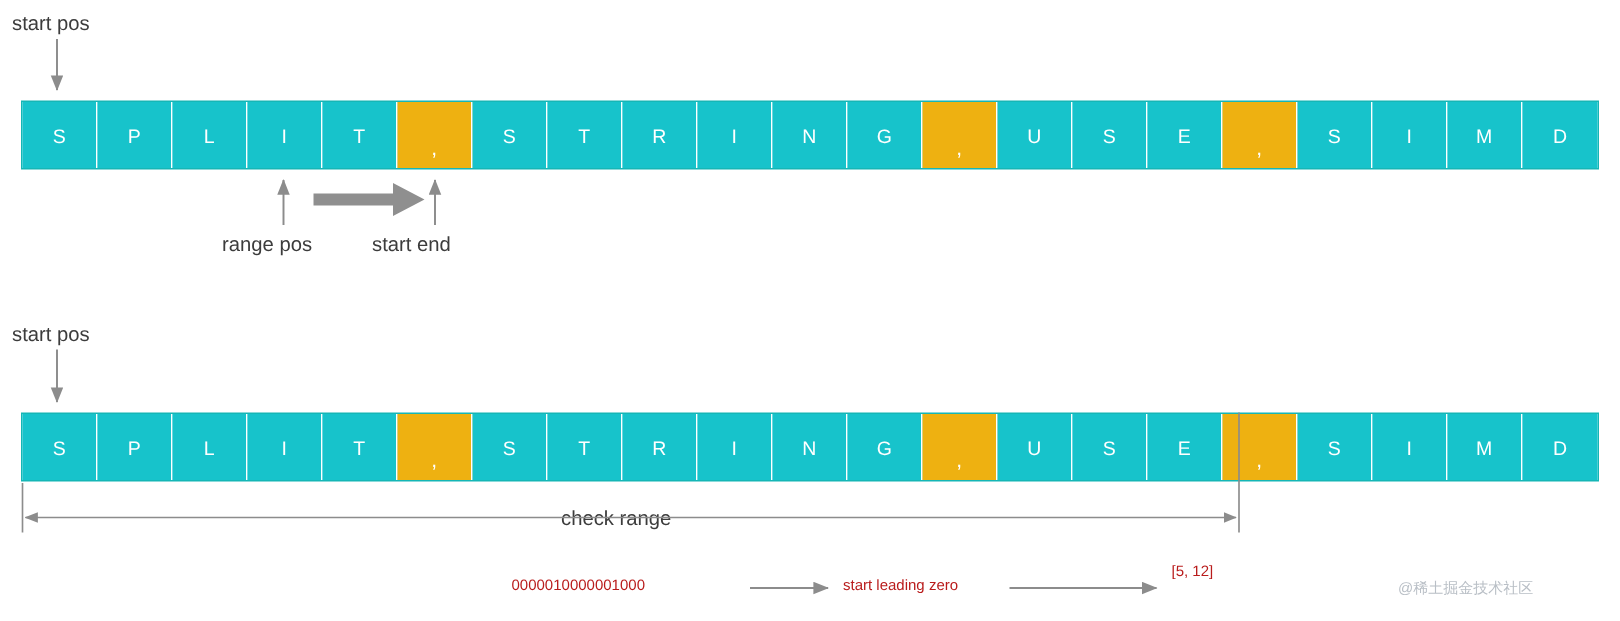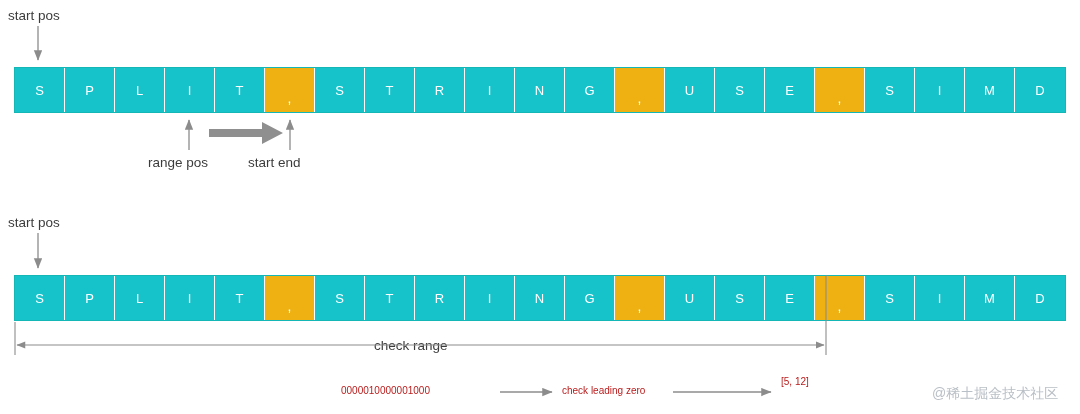--- a/index.html
+++ b/index.html
@@ -57,21 +57,21 @@
   svg.overlay {
     position: absolute;
     left: 0; top: 0;
     width: 1080px;
     height: 414px;
     pointer-events: none;
   }
 
   .watermark {
     position: absolute;
-    font-size: 14px;
+    font-size: 10px;
     color: #b9bfc6;
     white-space: nowrap;
   }
 
   .mono-text {
     position: absolute;
     font-size: 10px;
     color: #b91c1c;
     white-space: nowrap;
   }
@@ -132,21 +132,21 @@
 <div class="label" style="left:148px; top:155px;">range pos</div>
 
 <div class="label" style="left:248px; top:155px;">start end</div>
 
 <div class="label" style="left:8px; top:215px;">start pos</div>
 
 <div class="label" style="left:367px; top:338px; background:#ffffff; padding:0 7px;">check range</div>
 
 <div class="mono-text" style="left:341px; top:385px;">0000010000001000</div>
 
-<div class="mono-text" style="left:562px; top:385px;">check leading zero</div>
+<div class="mono-text" style="left:562px; top:385px;">start leading zero</div>
 
 <div class="mono-text" style="left:781px; top:376px;text-align:right;">[5, 12]</div>
 
 <div class="watermark" style="left:932px; top:385px;">@稀土掘金技术社区</div>
 
 <svg class="overlay">
   <defs>
     <marker id="arrThin" markerWidth="9" markerHeight="9" refX="7.5" refY="3.2" orient="auto" markerUnits="strokeWidth">
       <path d="M0,0 L8,3.2 L0,6.4 Z" fill="#8c8c8c"></path>
     </marker>

